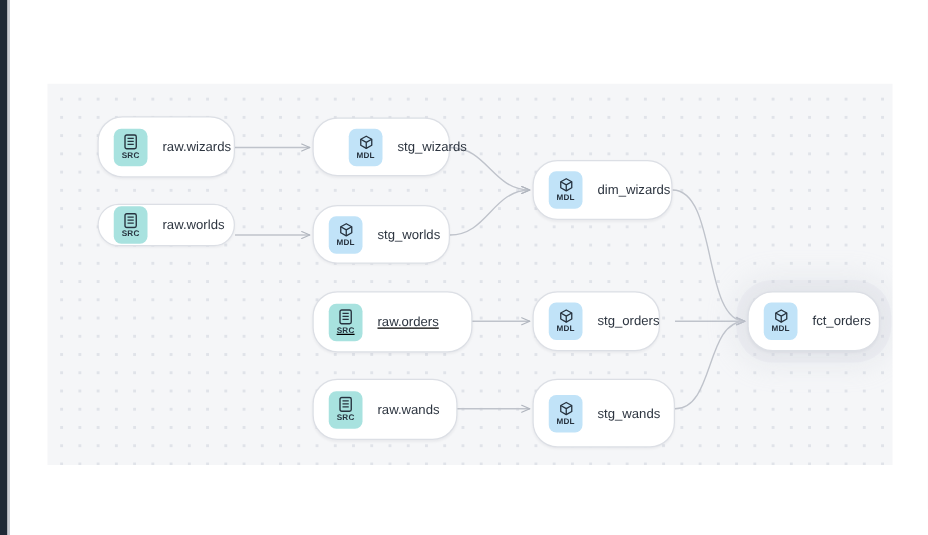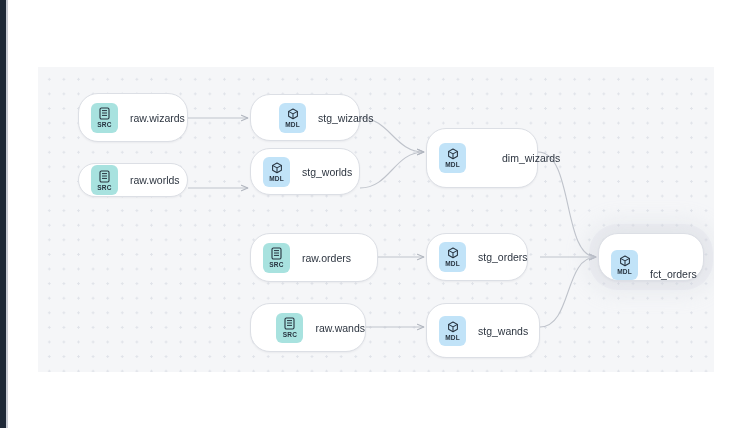--- a/index.html
+++ b/index.html
@@ -41,21 +41,20 @@
     border-radius:20px;
     box-sizing:border-box;
     display:flex;align-items:center;
     padding-left:12px;
     box-shadow:0 1px 2px rgba(16,24,40,.05);
   }
   .node.halo{
     box-shadow:0 0 0 9px rgba(205,210,218,.17),
                0 0 22px 10px rgba(198,204,214,.30),
                0 1px 2px rgba(16,24,40,.06);
-    align-items:flex-end;
   }
   .badge{
     width:27px;height:30px;border-radius:6px;
     display:flex;flex-direction:column;align-items:center;justify-content:center;
     flex:none;
   }
   .badge.src{background:#a8e2df;}
   .badge.mdl{background:#c1e3f8;}
   .badge svg{display:block;}
   .badge .tag{
@@ -127,34 +126,34 @@
           <rect x="1" y="1" width="9" height="11" rx="1.4" fill="none" stroke="#27333f" stroke-width="1.1"></rect>
           <line x1="3" y1="3.6" x2="8" y2="3.6" stroke="#27333f" stroke-width="1"></line>
           <line x1="3" y1="6.0" x2="8" y2="6.0" stroke="#27333f" stroke-width="1"></line>
           <line x1="3" y1="8.4" x2="8" y2="8.4" stroke="#27333f" stroke-width="1"></line>
         </svg>
         <span class="tag">SRC</span>
       </div>
       <span class="label">raw.worlds</span>
     </div>
 
-    <div class="node" style="left:212px;top:166px;width:128px;height:49px;">
+    <div class="node" style="left:212px;top:166px;width:128px;height:49px;text-decoration:underline;">
       <div class="badge src">
         <svg width="11" height="13" viewBox="0 0 11 13">
           <rect x="1" y="1" width="9" height="11" rx="1.4" fill="none" stroke="#27333f" stroke-width="1.1"></rect>
           <line x1="3" y1="3.6" x2="8" y2="3.6" stroke="#27333f" stroke-width="1"></line>
           <line x1="3" y1="6.0" x2="8" y2="6.0" stroke="#27333f" stroke-width="1"></line>
           <line x1="3" y1="8.4" x2="8" y2="8.4" stroke="#27333f" stroke-width="1"></line>
         </svg>
         <span class="tag">SRC</span>
       </div>
       <span class="label">raw.orders</span>
     </div>
 
-    <div class="node" style="left:212px;top:236px;width:116px;height:49px;justify-content:flex-end;">
+    <div class="node" style="left:212px;top:236px;width:116px;height:49px;">
       <div class="badge src">
         <svg width="11" height="13" viewBox="0 0 11 13">
           <rect x="1" y="1" width="9" height="11" rx="1.4" fill="none" stroke="#27333f" stroke-width="1.1"></rect>
           <line x1="3" y1="3.6" x2="8" y2="3.6" stroke="#27333f" stroke-width="1"></line>
           <line x1="3" y1="6.0" x2="8" y2="6.0" stroke="#27333f" stroke-width="1"></line>
           <line x1="3" y1="8.4" x2="8" y2="8.4" stroke="#27333f" stroke-width="1"></line>
         </svg>
         <span class="tag">SRC</span>
       </div>
       <span class="label">raw.wands</span>
@@ -164,21 +163,21 @@
       <div class="badge mdl">
         <svg width="12" height="12" viewBox="0 0 12 12">
           <path d="M6 1 L10.4 3.4 L10.4 8.2 L6 10.7 L1.6 8.2 L1.6 3.4 Z" fill="none" stroke="#27333f" stroke-width="1.05" stroke-linejoin="round"></path>
           <path d="M1.6 3.4 L6 5.9 L10.4 3.4 M6 5.9 L6 10.7" fill="none" stroke="#27333f" stroke-width="1.05" stroke-linejoin="round"></path>
         </svg>
         <span class="tag">MDL</span>
       </div>
       <span class="label">stg_wizards</span>
     </div>
 
-    <div class="node" style="left:212px;top:81px;width:110px;height:47px;">
+    <div class="node" style="left:212px;top:97px;width:110px;height:47px;">
       <div class="badge mdl">
         <svg width="12" height="12" viewBox="0 0 12 12">
           <path d="M6 1 L10.4 3.4 L10.4 8.2 L6 10.7 L1.6 8.2 L1.6 3.4 Z" fill="none" stroke="#27333f" stroke-width="1.05" stroke-linejoin="round"></path>
           <path d="M1.6 3.4 L6 5.9 L10.4 3.4 M6 5.9 L6 10.7" fill="none" stroke="#27333f" stroke-width="1.05" stroke-linejoin="round"></path>
         </svg>
         <span class="tag">MDL</span>
       </div>
       <span class="label">stg_worlds</span>
     </div>
 
@@ -197,21 +196,21 @@
       <div class="badge mdl">
         <svg width="12" height="12" viewBox="0 0 12 12">
           <path d="M6 1 L10.4 3.4 L10.4 8.2 L6 10.7 L1.6 8.2 L1.6 3.4 Z" fill="none" stroke="#27333f" stroke-width="1.05" stroke-linejoin="round"></path>
           <path d="M1.6 3.4 L6 5.9 L10.4 3.4 M6 5.9 L6 10.7" fill="none" stroke="#27333f" stroke-width="1.05" stroke-linejoin="round"></path>
         </svg>
         <span class="tag">MDL</span>
       </div>
       <span class="label">stg_wands</span>
     </div>
 
-    <div class="node" style="left:388px;top:61px;width:112px;height:60px;gap:24px;">
+    <div class="node" style="left:388px;top:61px;width:112px;height:48px;">
       <div class="badge mdl">
         <svg width="12" height="12" viewBox="0 0 12 12">
           <path d="M6 1 L10.4 3.4 L10.4 8.2 L6 10.7 L1.6 8.2 L1.6 3.4 Z" fill="none" stroke="#27333f" stroke-width="1.05" stroke-linejoin="round"></path>
           <path d="M1.6 3.4 L6 5.9 L10.4 3.4 M6 5.9 L6 10.7" fill="none" stroke="#27333f" stroke-width="1.05" stroke-linejoin="round"></path>
         </svg>
         <span class="tag">MDL</span>
       </div>
       <span class="label">dim_wizards</span>
     </div>
 

